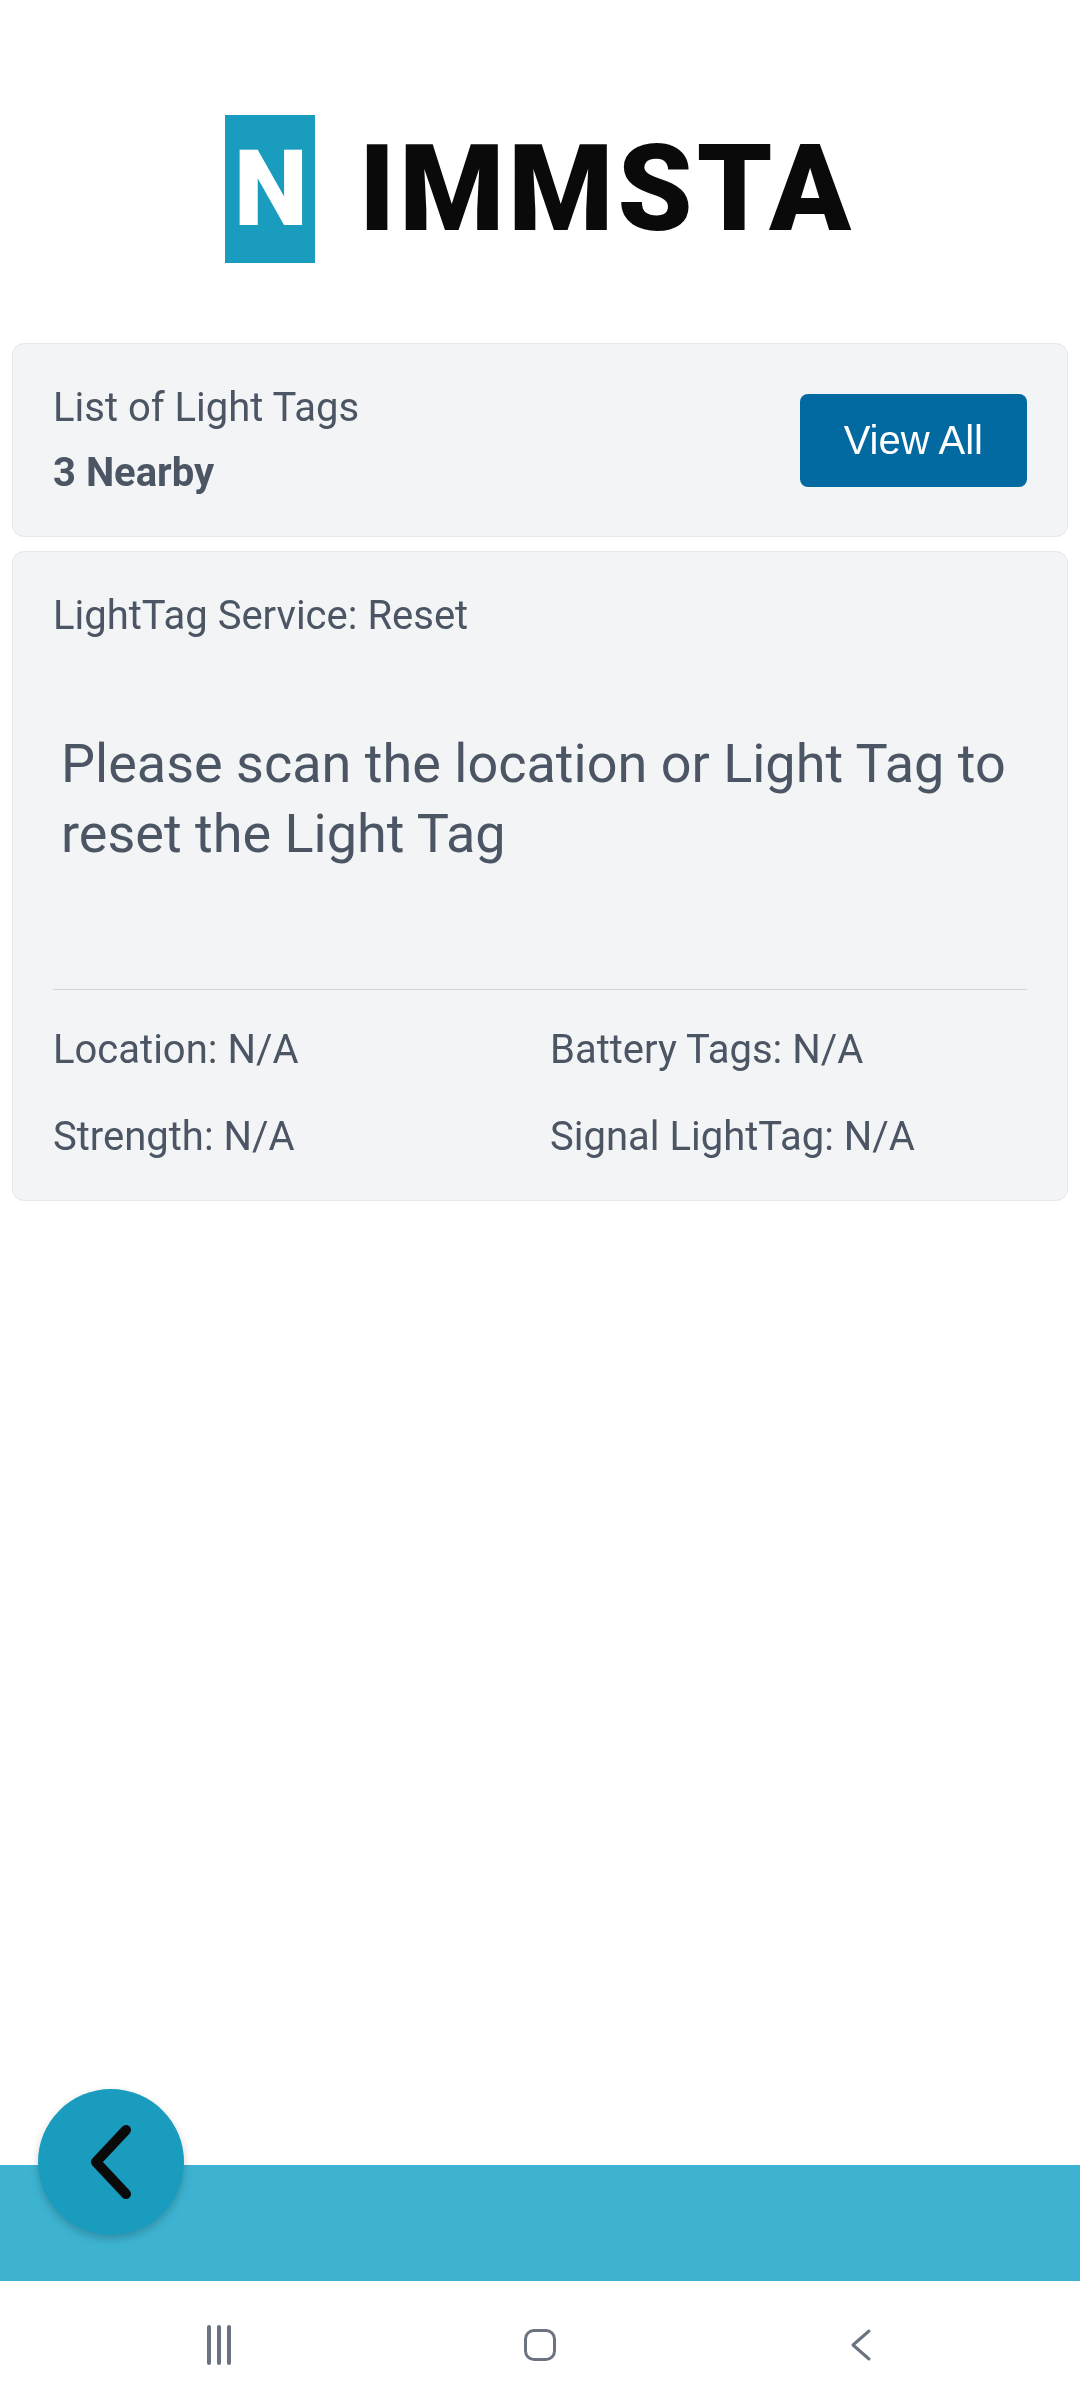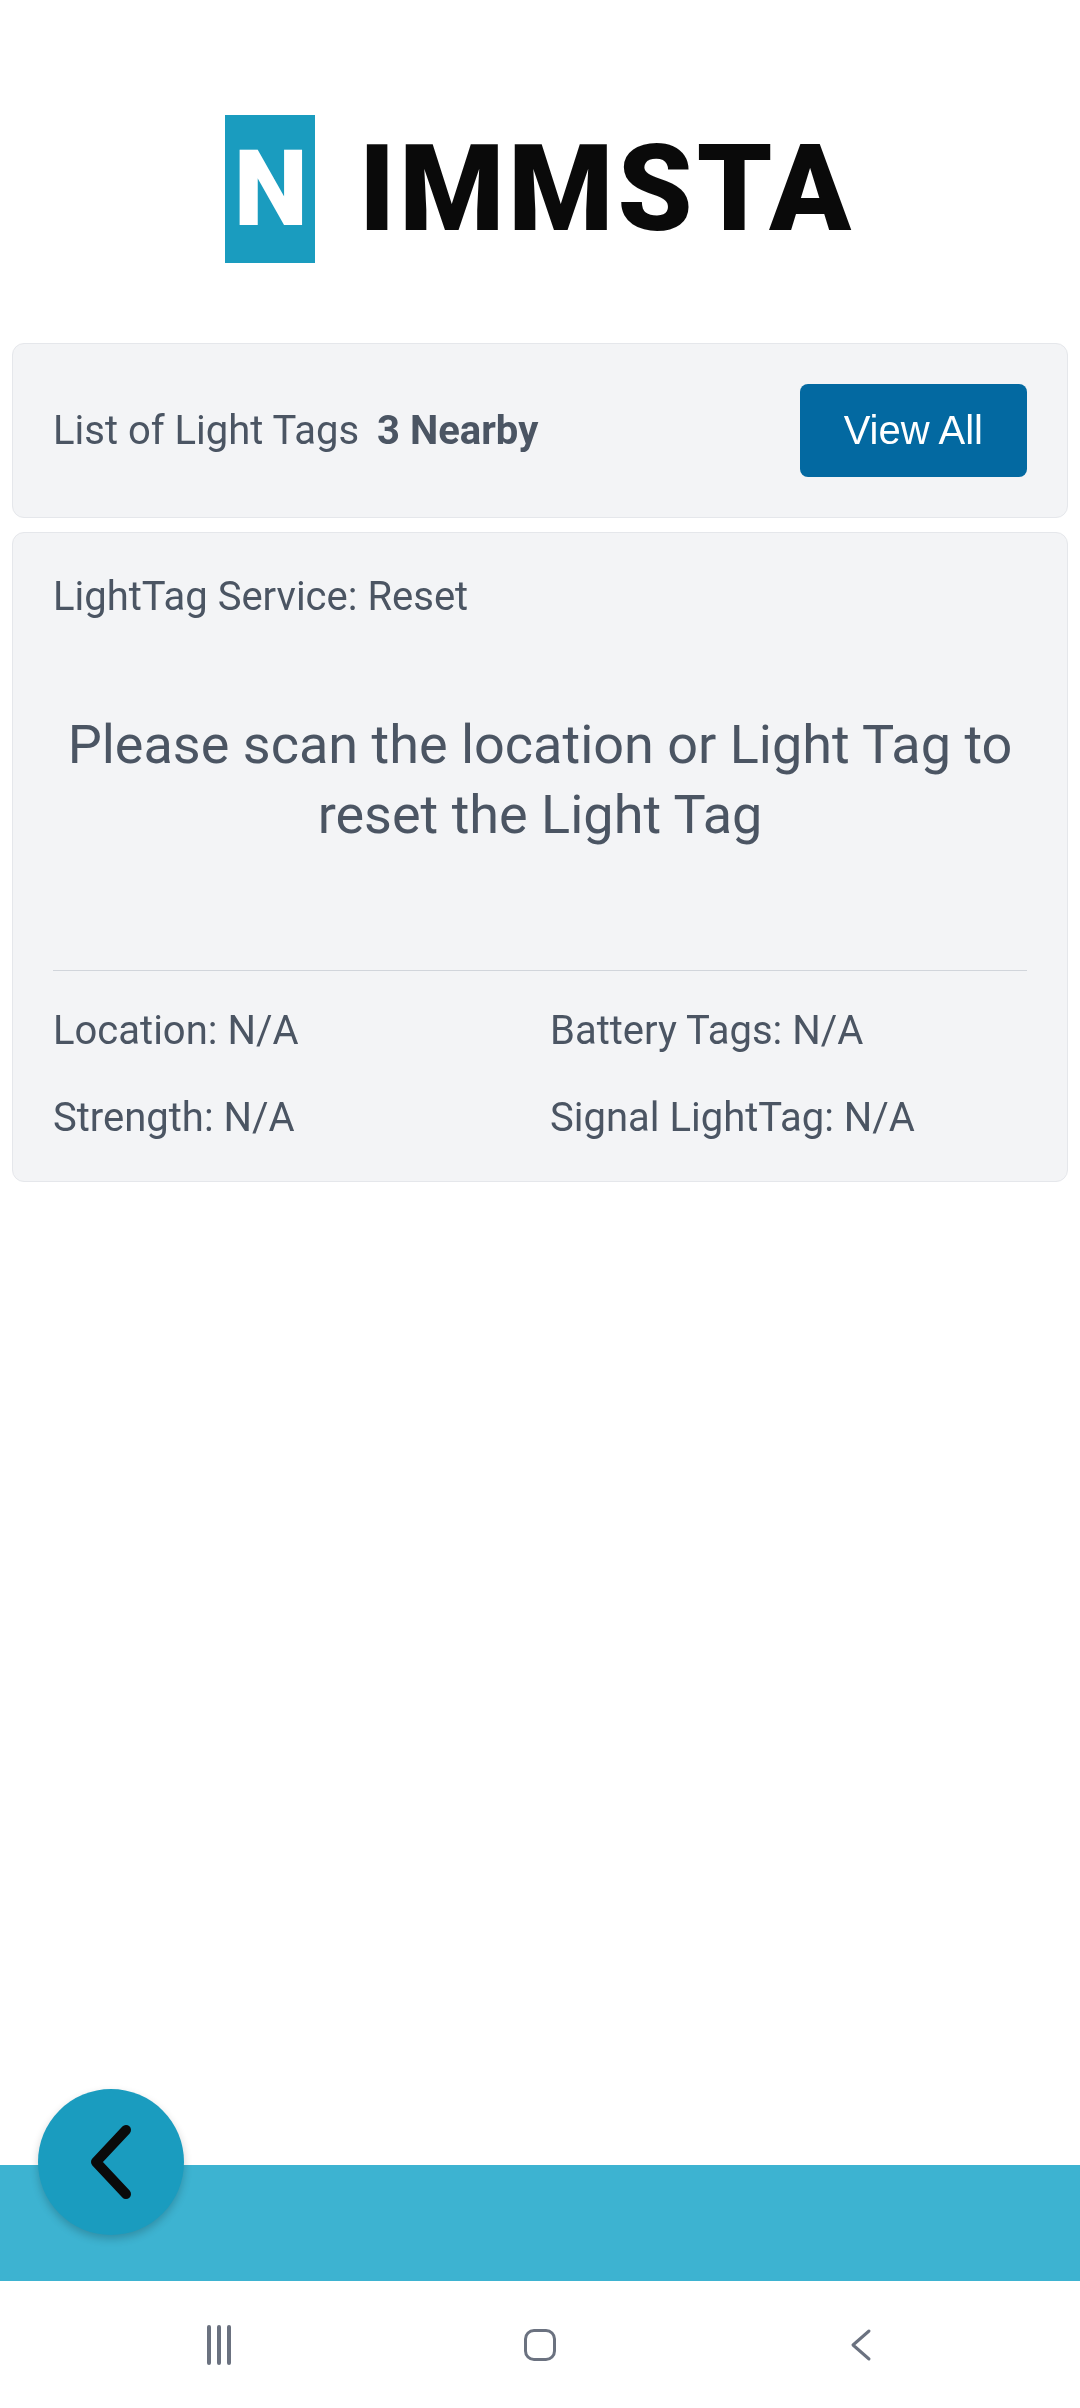--- a/index.html
+++ b/index.html
@@ -62,21 +62,21 @@
     }
     
     .list-card {
       display: flex;
       justify-content: space-between;
       align-items: center;
     }
     
     .list-info {
       display: flex;
-      flex-direction: row;
+      flex-direction: column;
       gap: 18px;
       justify-content: flex-end;
     }
     
     .list-title {
       color: #4b5563;
       font-size: 40px;
       font-weight: 400;
     }
     
@@ -105,21 +105,21 @@
       color: #4b5563;
       font-size: 40px;
       font-weight: 400;
       margin-bottom: 90px;
     }
     
     .instruction-text {
       color: #4b5563;
       font-size: 54px;
       font-weight: 400;
-      text-align: center;
+      text-align: left;
       line-height: 1.3;
       padding: 0 8px;
       margin-bottom: 120px;
     }
     
     .divider {
       border: none;
       border-top: 1px solid #d1d5db;
       margin-bottom: 36px;
     }

